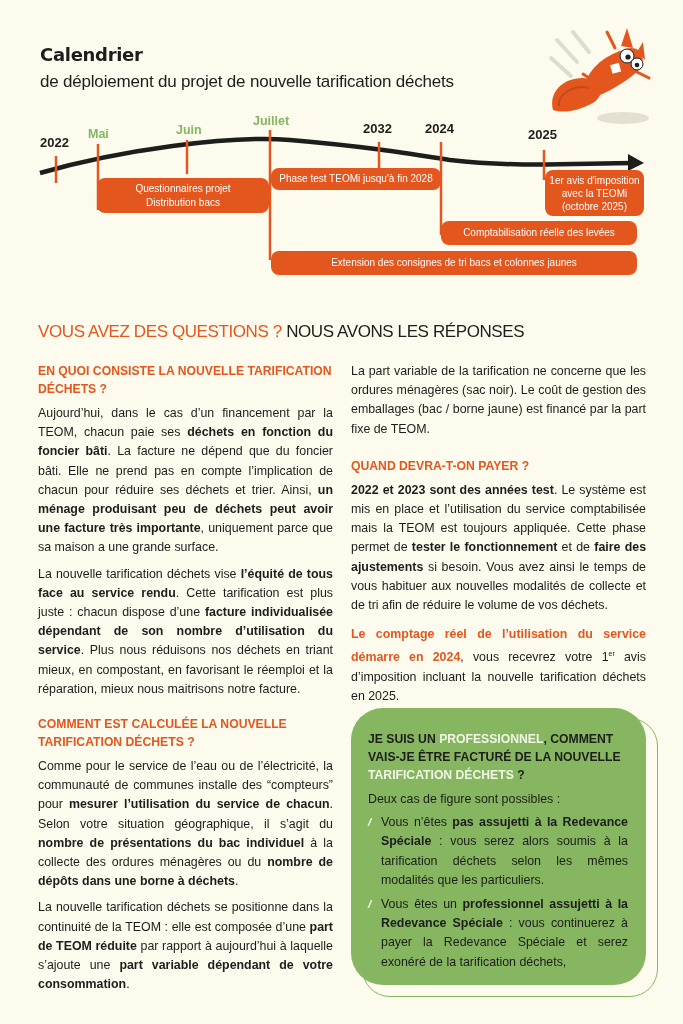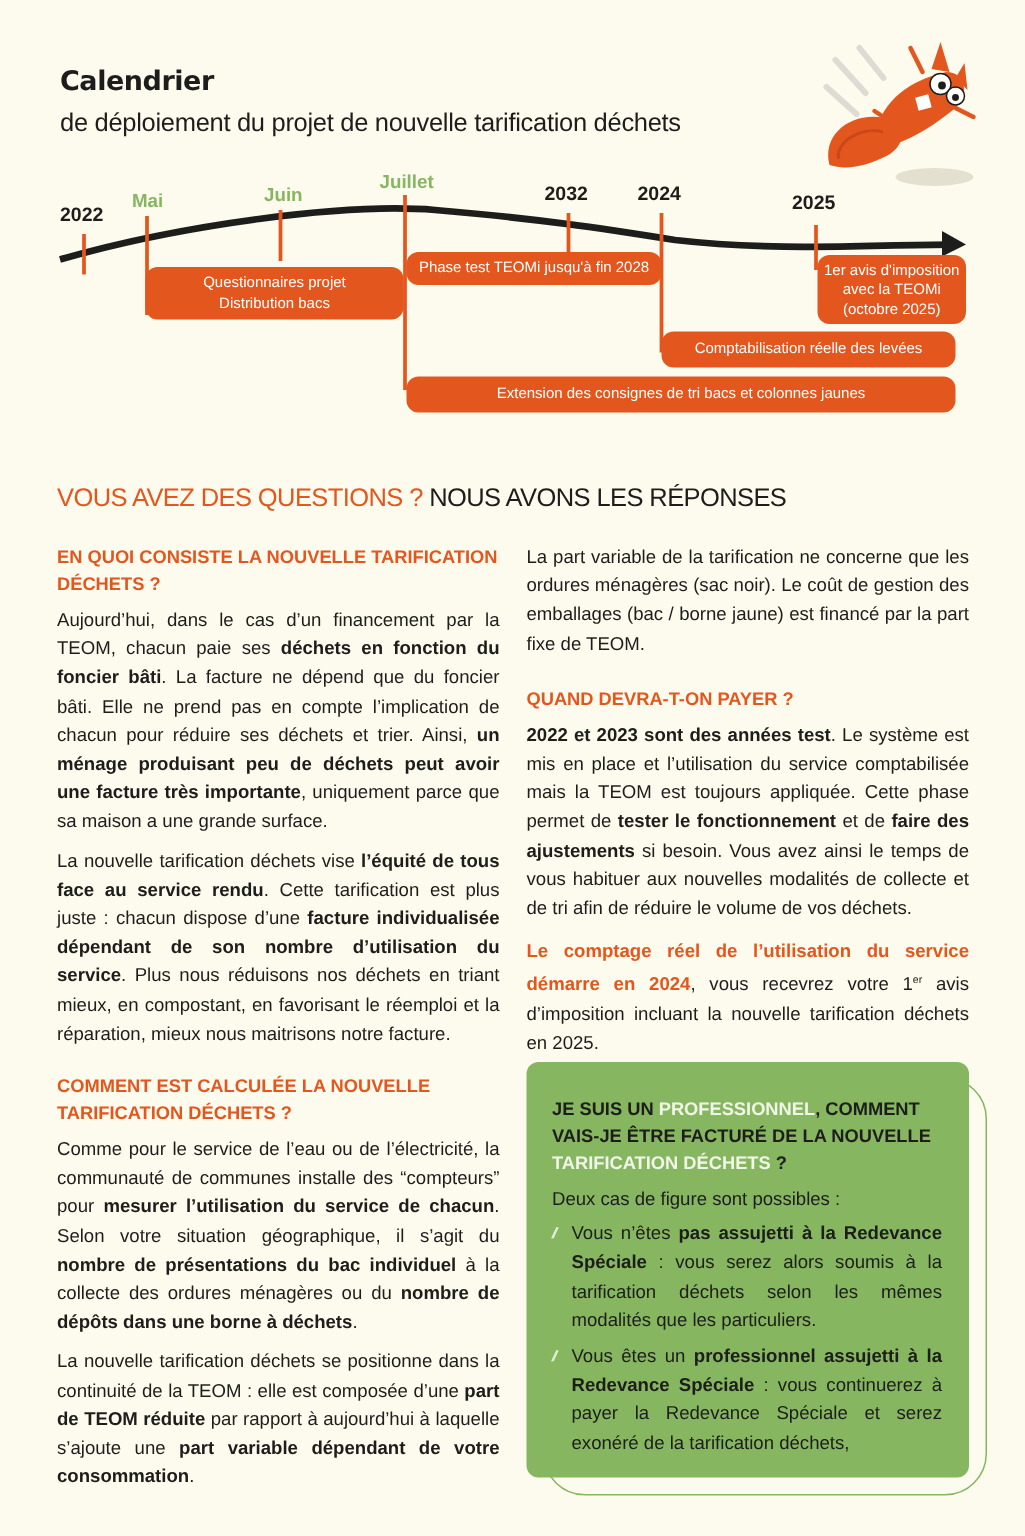--- a/index.html
+++ b/index.html
@@ -24,21 +24,21 @@
   .col { position: absolute; width: 295px; font-size: 12.4px; line-height: 19.2px; text-align: justify; }
   .col-left { left: 38px; top: 362px; }
   .col-right { left: 351px; top: 362px; }
   .col h3 { color: #e3571e; font-size: 12.2px; font-weight: bold; line-height: 18px; margin-bottom: 6px; text-align: left; }
   .col p { margin-bottom: 7px; }
   .col b { font-weight: bold; }
   .col .orange-b { color: #e3571e; font-weight: bold; }
   .mt { margin-top: 12px; }
 
   .green-shadow { position: absolute; left: 362px; top: 718px; width: 296px; height: 279px; border: 1.5px solid #86b660; border-radius: 28px; background: #fdfbee; }
-  .green-box { position: absolute; left: 351px; top: 708px; width: 295px; height: 277px; background: #86b660; border-radius: 8px; padding: 22px 18px 14px 17px; font-size: 12.4px; line-height: 19.2px; }
+  .green-box { position: absolute; left: 351px; top: 708px; width: 295px; height: 277px; background: #86b660; border-radius: 32px; padding: 22px 18px 14px 17px; font-size: 12.4px; line-height: 19.2px; }
   .green-box h3 { font-size: 12.2px; font-weight: bold; line-height: 18px; color: #1d1d1b; margin-bottom: 6px; }
   .green-box h3 .w { color: #f1f6e8; }
   .green-box p { margin-bottom: 4px; }
   .green-box .bullet { position: relative; padding-left: 13px; margin-bottom: 5px; text-align: justify; }
   .green-box .bullet::before { content: "//"; position: absolute; left: 0; top: 0; color: #eef5e3; font-style: italic; font-size: 10px; letter-spacing: -2px; }
 </style>
 </head>
 <body>
 
 <div class="title-cal">Calendrier</div>

